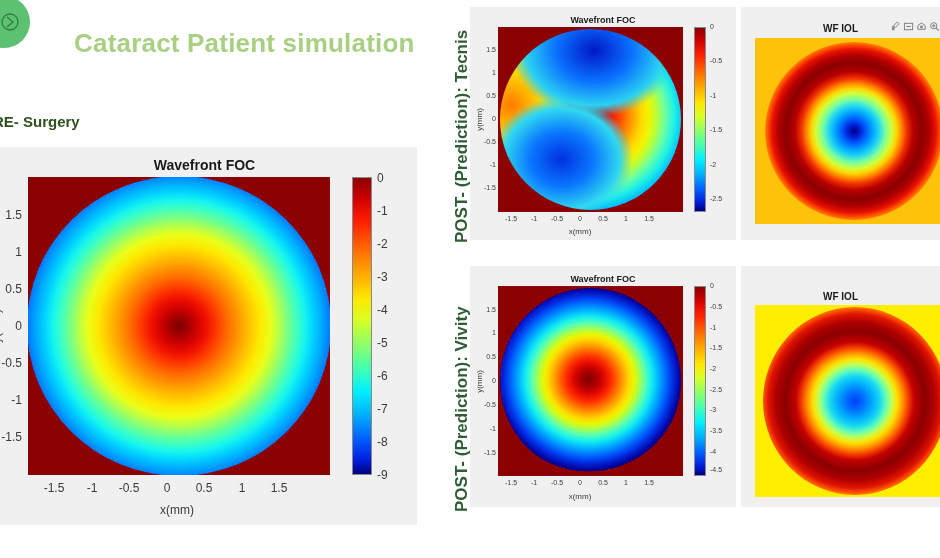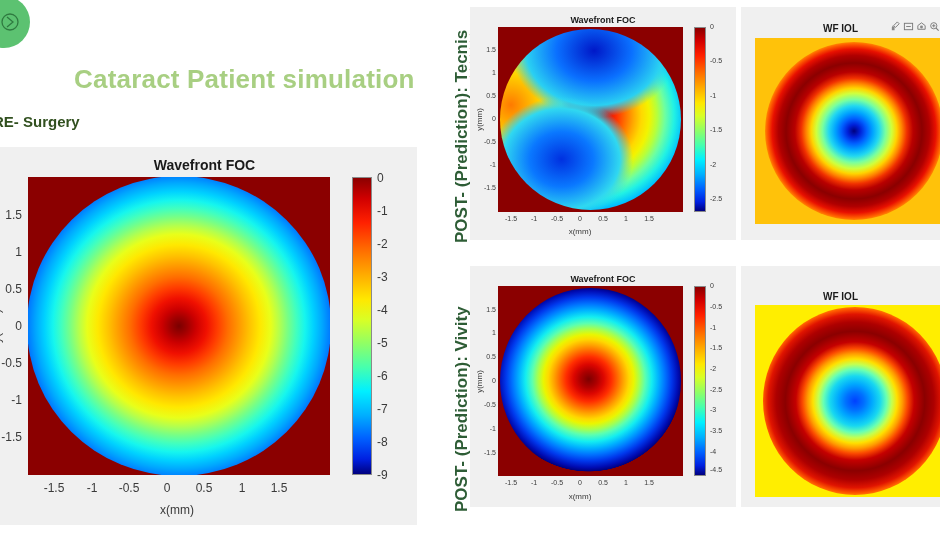--- a/index.html
+++ b/index.html
@@ -20,21 +20,20 @@
     background: #5cc271;
     display: flex; align-items: center; justify-content: center;
   }
   #logo svg { margin-left: 12px; }
 
   #main-title {
     position: absolute; left: 74px; top: 28px;
     font-size: 26px; font-weight: bold;
     color: #a8cf82; letter-spacing: .2px;
     white-space: nowrap;
-    margin-top: 36px;
   }
 
   #pre-surgery-label {
     position: absolute; left: -7px; top: 113px;
     font-size: 15px; font-weight: bold;
     color: #31501f; white-space: nowrap;
   }
 
   
   .side-label {

